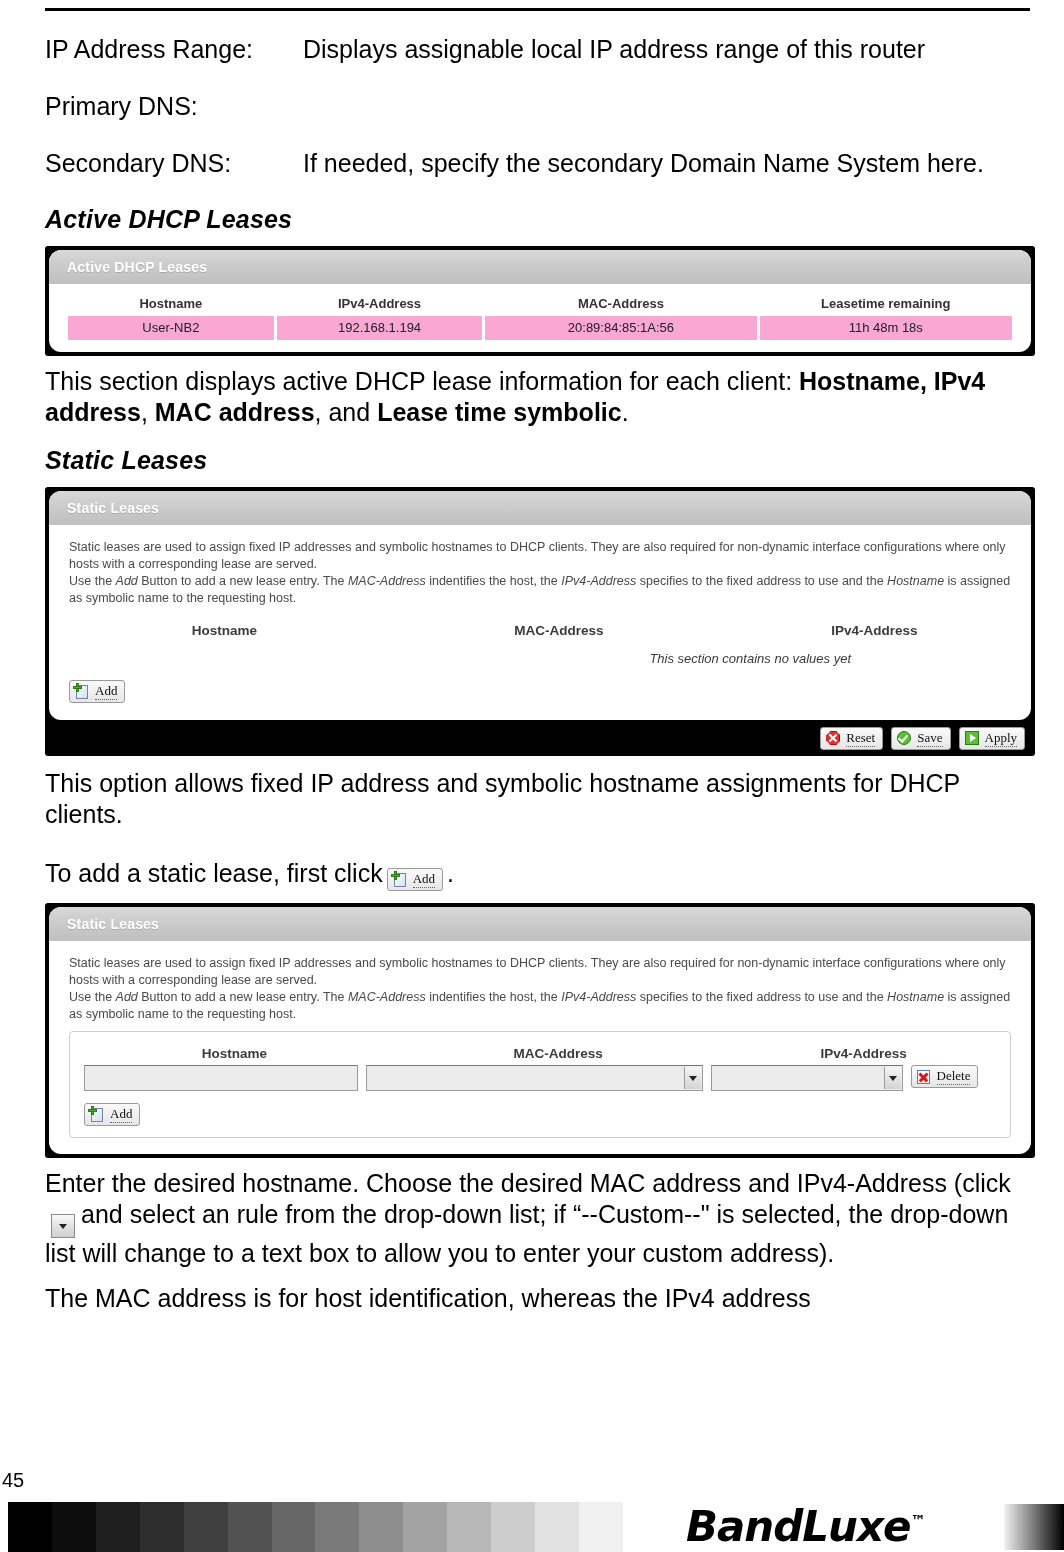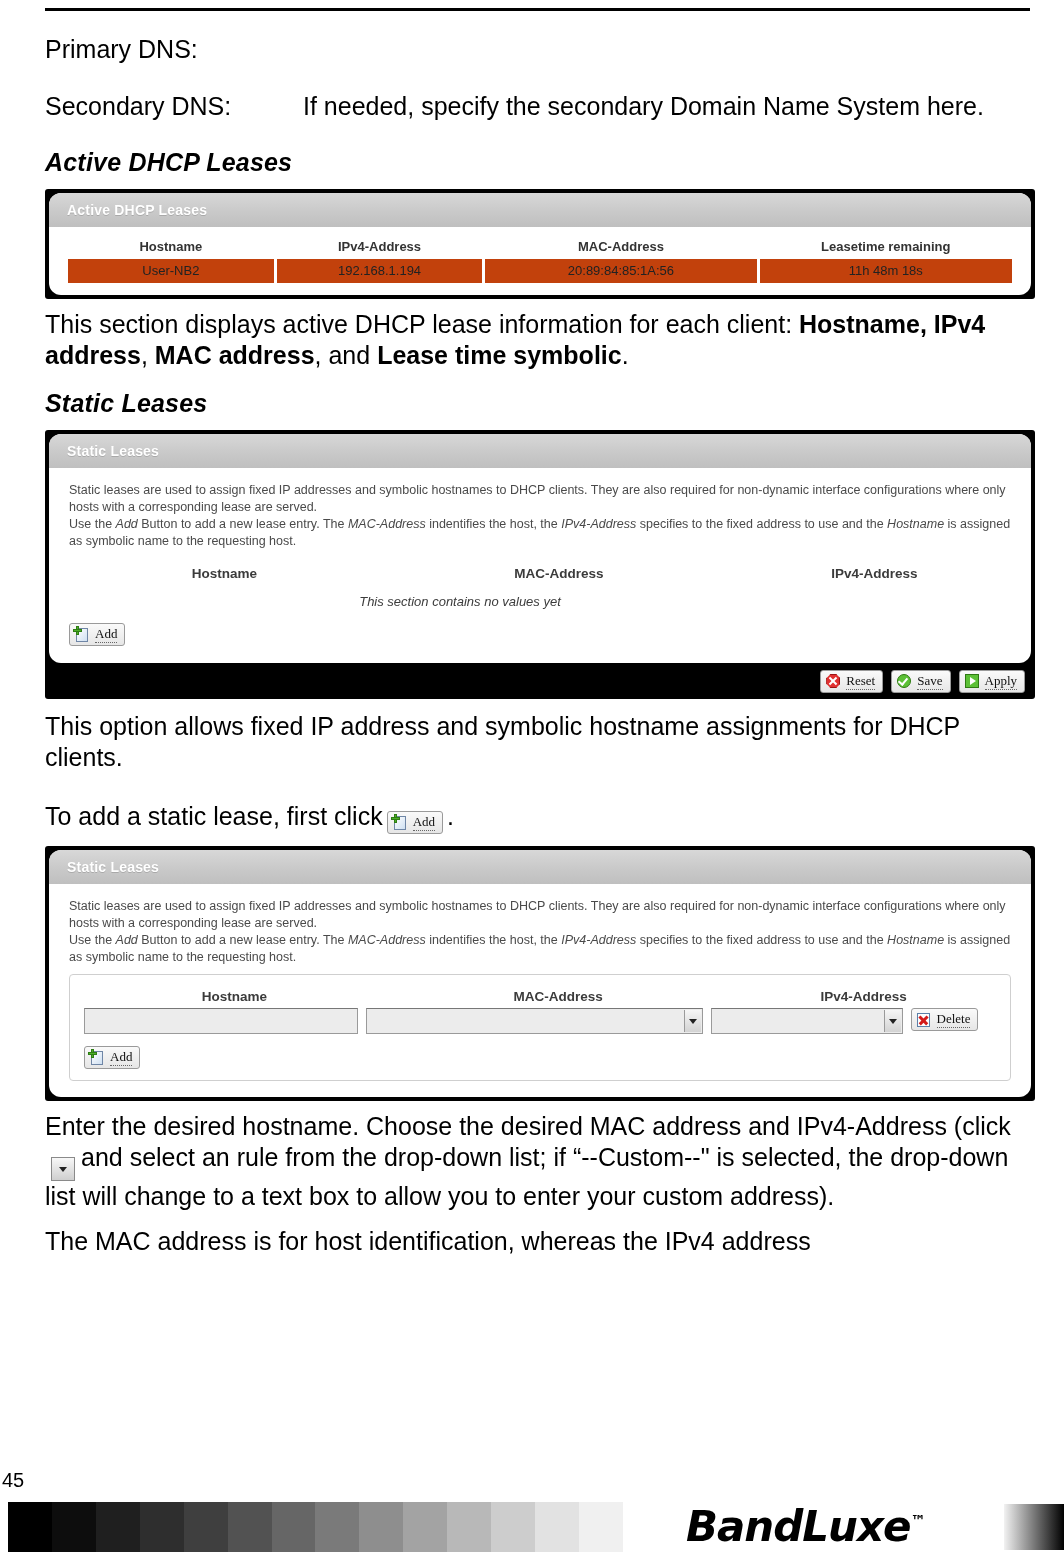--- a/index.html
+++ b/index.html
@@ -77,37 +77,37 @@
   table.leases {
     width:100%; border-collapse:separate; border-spacing:3px 0;
     margin-top:2px;
   }
   table.leases th {
     font-size:13px; font-weight:bold; color:#333;
     padding:4px 0 5px 0; text-align:center;
   }
   table.leases td {
     font-size:13px; color:#222; text-align:center;
-    background:#c2410c; padding:4px 0 5px 0;
+    background:#f9a8d4; padding:4px 0 5px 0;
   }
 
   
   .sl-headrow {
     display:flex; margin-top:16px; margin-bottom:4px;
   }
   .sl-headrow .col {
     font-size:13.5px; font-weight:bold; color:#3b3b3b; text-align:center;
   }
   .col-host  { flex:0 0 33%; }
   .col-mac   { flex:0 0 38%; }
   .col-ipv4  { flex:0 0 29%; }
   .dotted-u { border-bottom:1px dotted #777; }
 
   .empty-note {
-    text-align:center; font-size:13px; font-style:italic; color:#3b3b3b;
+    text-align:right; font-size:13px; font-style:italic; color:#3b3b3b;
     padding:9px 0 14px 0;
     margin-right:160px;
   }
 
   
   .btn {
     display:inline-flex; align-items:center; gap:5px;
     background:linear-gradient(to bottom,#fafafa,#e6e6e6);
     border:1px solid #9a9a9a; border-radius:3px;
     padding:2px 7px 2px 4px;
@@ -248,20 +248,24 @@
     letter-spacing:0;
   }
 </style>
 </head>
 <body>
 
 <div class="page-rule"></div>
 
 <div class="content">
 
+  <div class="defrow">
+    <div class="defterm">IP Address Range:</div>
+    <div class="defdesc">Displays assignable local IP address range of this router</div>
+  </div>
   <div class="defrow">
     <div class="defterm">Primary DNS:</div>
   </div>
   <div class="defrow">
     <div class="defterm">Secondary DNS:</div>
     <div class="defdesc">If needed, specify the secondary Domain Name System here.</div>
   </div>
 
   <h3 class="head">Active DHCP Leases</h3>
 

